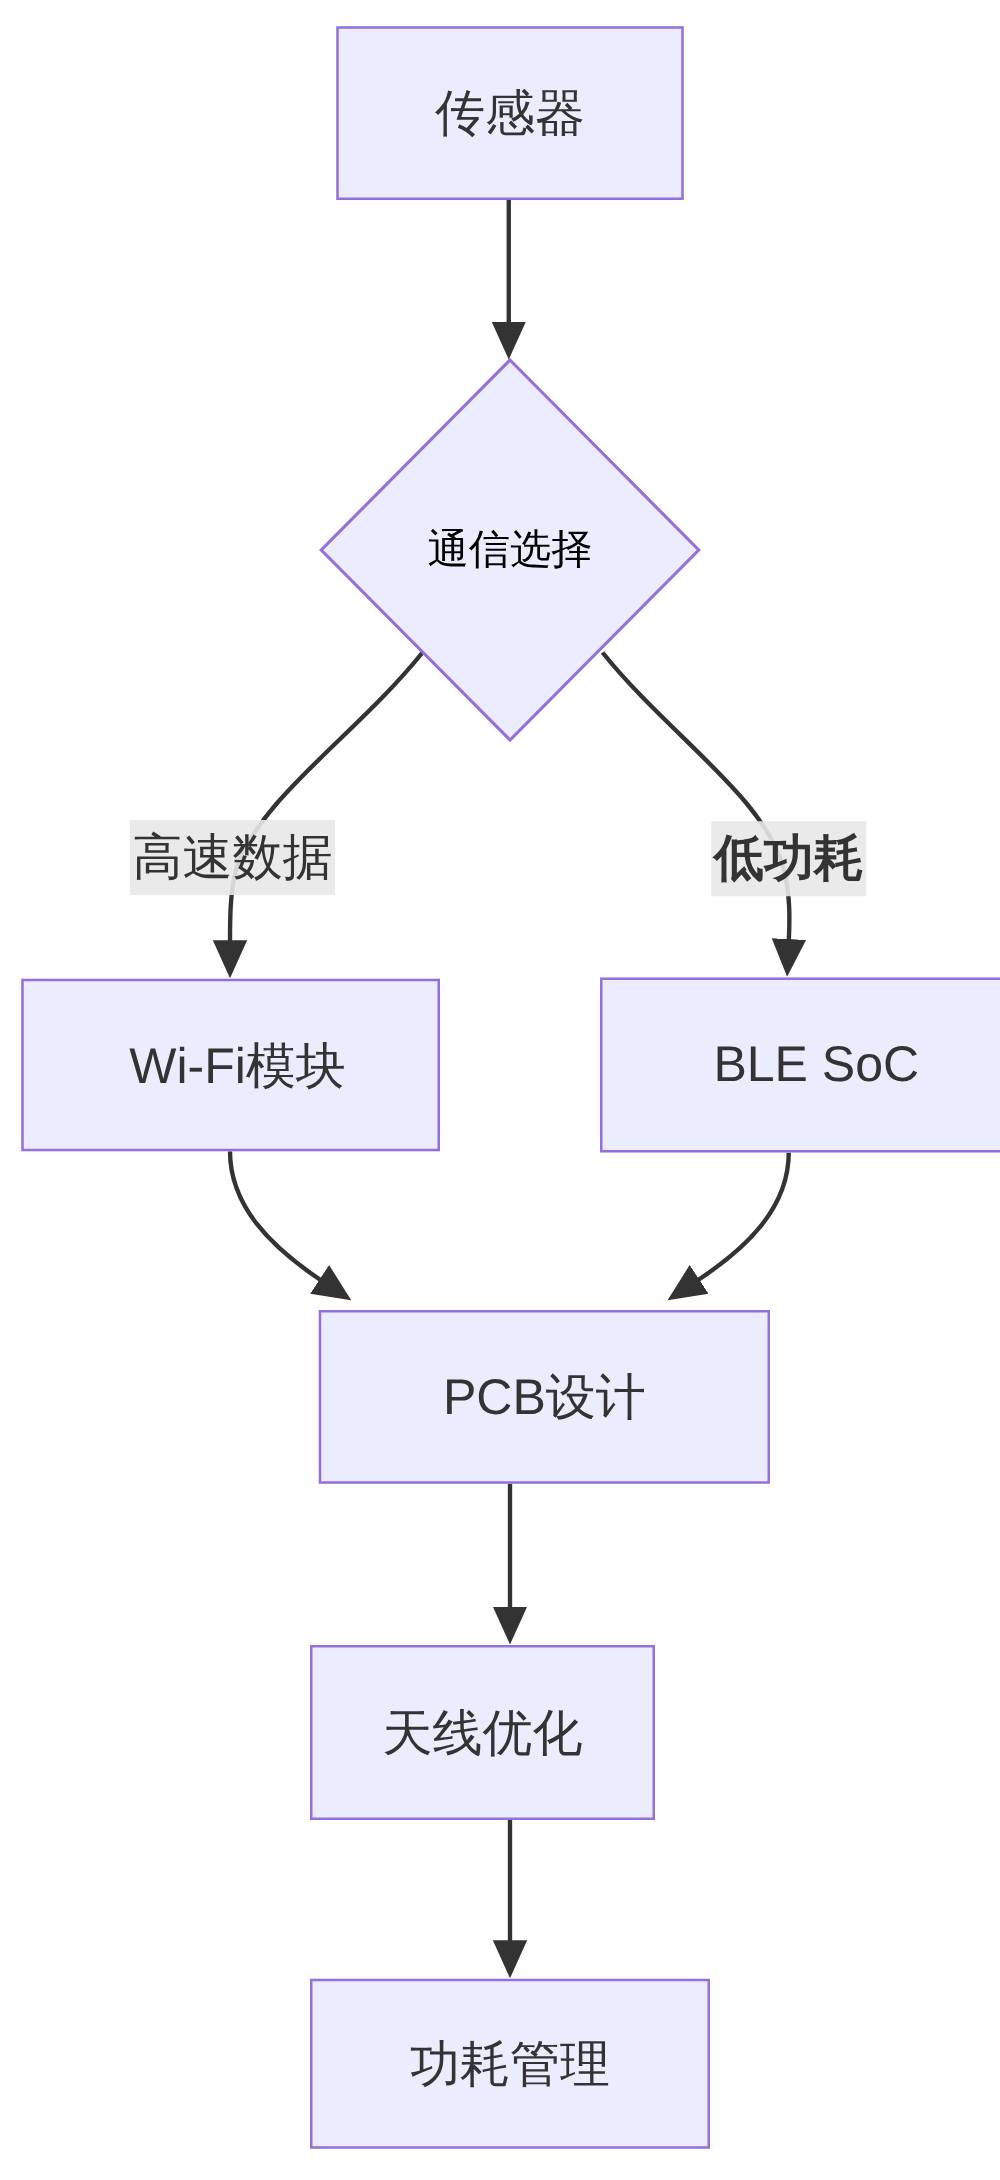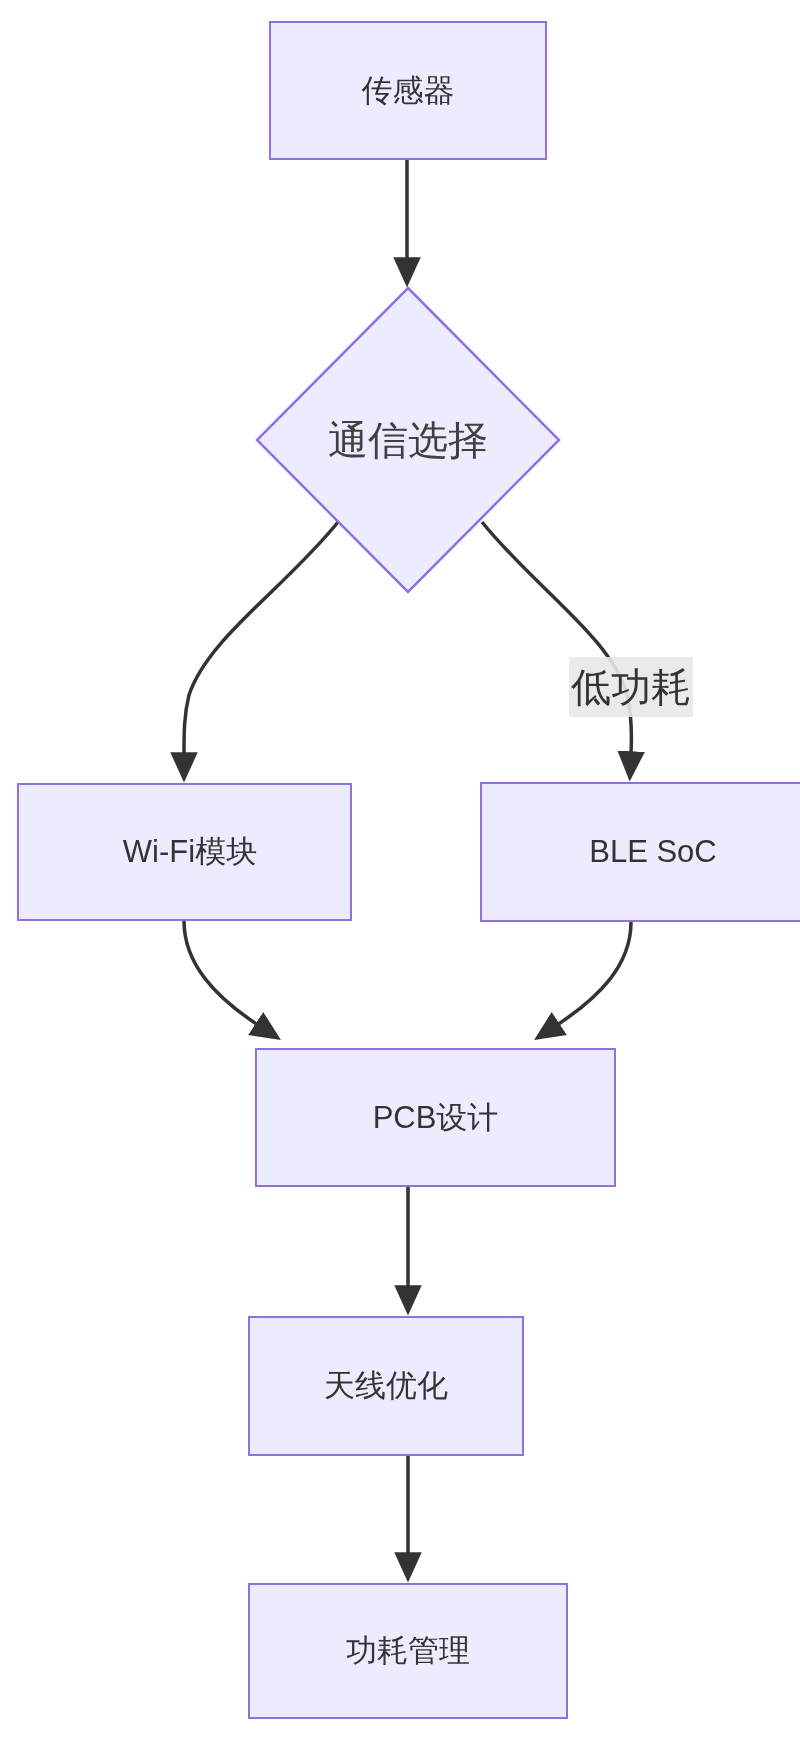--- a/index.html
+++ b/index.html
@@ -18,28 +18,28 @@
   }
   .node {
     position: absolute;
     box-sizing: border-box;
     display: flex;
     align-items: center;
     justify-content: center;
     background: #ECECFF;
     border: 2.5px solid #9370DB;
     color: #333333;
-    font-size: 31px;
+    font-size: 40px;
     white-space: nowrap;
   }
   .diamond-label {
     position: absolute;
     transform: translate(-50%, -50%);
-    color: #404040;
-    font-size: 40px;
+    color: #000000;
+    font-size: 33px;
     white-space: nowrap;
   }
   .edge-label {
     position: absolute;
     transform: translate(-50%, -50%);
     background: rgba(232, 232, 232, 0.9);
     color: #333333;
     font-size: 40px;
     line-height: 60px;
     padding: 0 2px;
@@ -88,15 +88,16 @@
   </div>
 
   <div class="node" style="left:248px; top:1316px; width:276px; height:140px;">
     <span>天线优化</span>
   </div>
 
   <div class="node" style="left:248px; top:1583px; width:320px; height:136px;">
     <span>功耗管理</span>
   </div>
 
-  <div class="edge-label" style="left:631px; top:687px;">低功耗</div>
+  <div class="edge-label" style="left:186px; top:686px;">高速数据</div>
+  <div class="edge-label" style="left:631px; top:687px;font-weight:bold;">低功耗</div>
 
 </div>
 
 </body></html>

